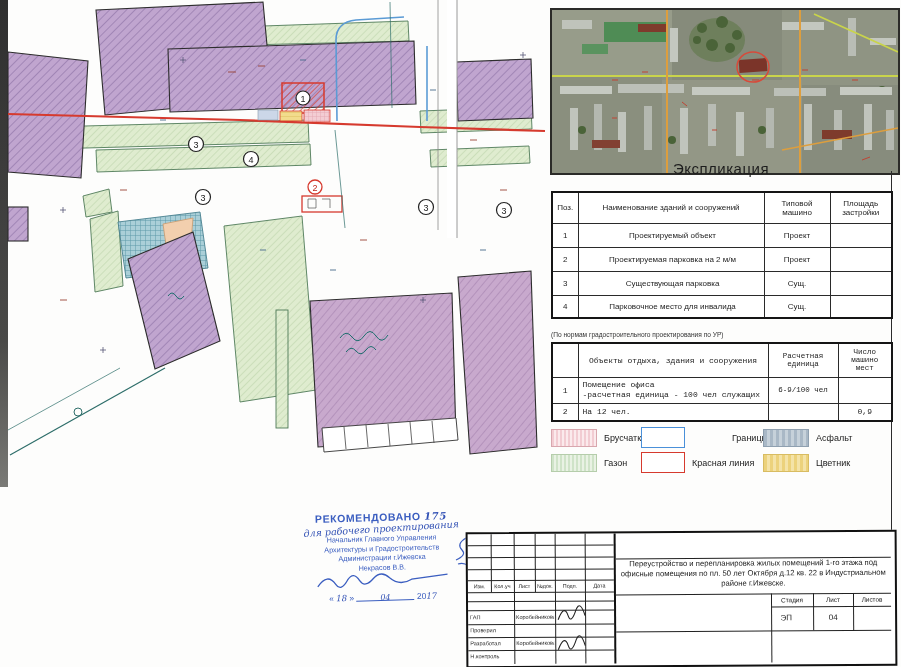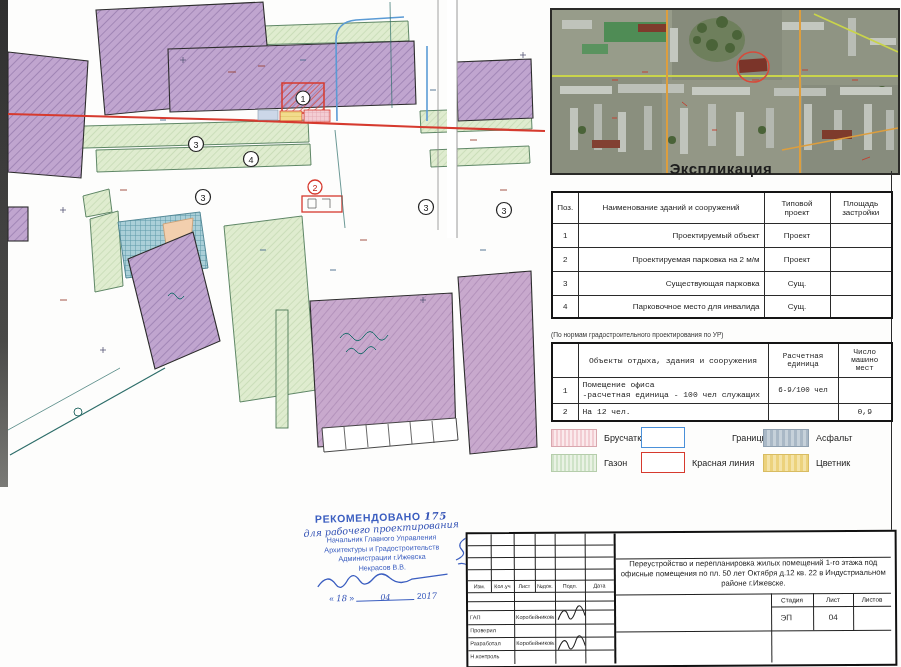--- a/index.html
+++ b/index.html
@@ -16,21 +16,21 @@
   
   .frame-right{left:891px;top:171px;width:0;height:362px;border-left:1.5px solid #2b2b2b;}
 
   
   .section-title{font-size:15px;letter-spacing:.5px;text-align:center;}
   .ptitle{font-size:16px;letter-spacing:.3px;}
   .psub{font-size:6.6px;color:#333;}
   table.sheet{border-collapse:collapse;table-layout:fixed;border:2px solid #151515;background:#fff;}
   table.sheet td,table.sheet th{border:1px solid #2a2a2a;font-weight:normal;font-size:8px;
         padding:0 4px;overflow:hidden;vertical-align:middle;}
-  .c{text-align:center;} .l{text-align:right;padding-left:7px!important;}
+  .c{text-align:center;} .l{text-align:center;padding-left:7px!important;}
   .small2{font-size:6.3px;line-height:1.25;}
 
   
   .lg-item{position:absolute;display:flex;align-items:center;}
   .lg-label{font-size:9px;margin-left:7px;color:#222;}
   .sw{width:44px;height:16px;border:1px solid #bbb;}
   .sw.pink {background:repeating-linear-gradient(90deg,#f2ccd2 0 2px,#fbeaec 2px 4px),#fbeaec;border-color:#d8a7ae;}
   .sw.green{background:repeating-linear-gradient(90deg,#cfe3c8 0 2px,#e9f2e4 2px 4px),#e9f2e4;border-color:#b5cdab;}
   .sw.gray {background:repeating-linear-gradient(90deg,#a9b8c6 0 3px,#c6d1da 3px 6px),#c6d1da;border-color:#8fa0b0;}
   .sw.yellow{background:repeating-linear-gradient(90deg,#ecd27c 0 3px,#f4e3a8 3px 6px),#f4e3a8;border-color:#d8bc62;}
@@ -266,34 +266,34 @@
       </g>
       <g>
         <rect x="187" y="49" width="28" height="13" fill="#7b3429" transform="rotate(-4 201 55)"></rect>
         <ellipse cx="201" cy="57" rx="16" ry="15" fill="none" stroke="#d84a3a" stroke-width="1.5"></ellipse>
       </g>
     </svg>
   </div>
 
   <div class="abs frame-right"></div>
 
-  <div class="abs section-title" style="left:551px;top:160px;width:340px;font-weight:bold;">Экспликация</div>
+  <div class="abs section-title" style="left:551px;top:160px;width:340px;">Экспликация</div>
 
   <table class="sheet abs" style="left:551px;top:191px;width:340px;">
     <colgroup>
         <col style="width:26px">
         <col style="width:186px">
         <col style="width:66px">
         <col style="width:62px">
       </colgroup>
     <tbody>
         <tr style="height:31px">
       <th class="c">Поз.</th>
       <th class="c">Наименование зданий и сооружений</th>
-      <th class="c">Типовой проект</th>
+      <th class="c">Типовой машино</th>
       <th class="c">Площадь застройки</th>
     </tr>
     <tr style="height:24px">
       <td class="c">1</td>
       <td class="l">Проектируемый объект</td>
       <td class="c">Проект</td>
       <td class="c"></td>
     </tr>
     <tr style="height:24px">
       <td class="c">2</td>

